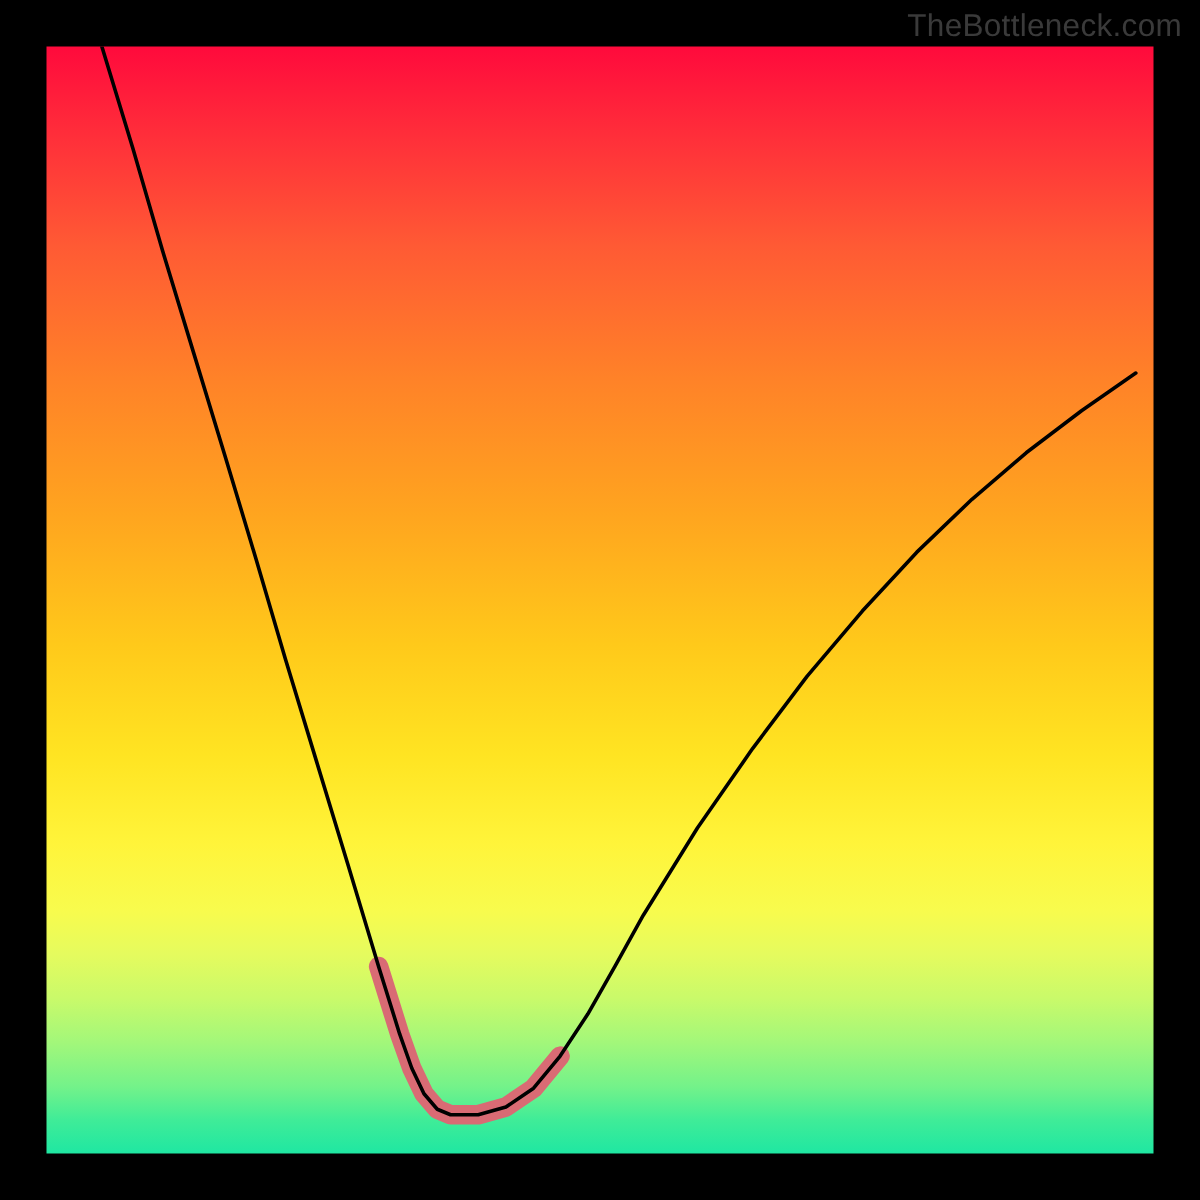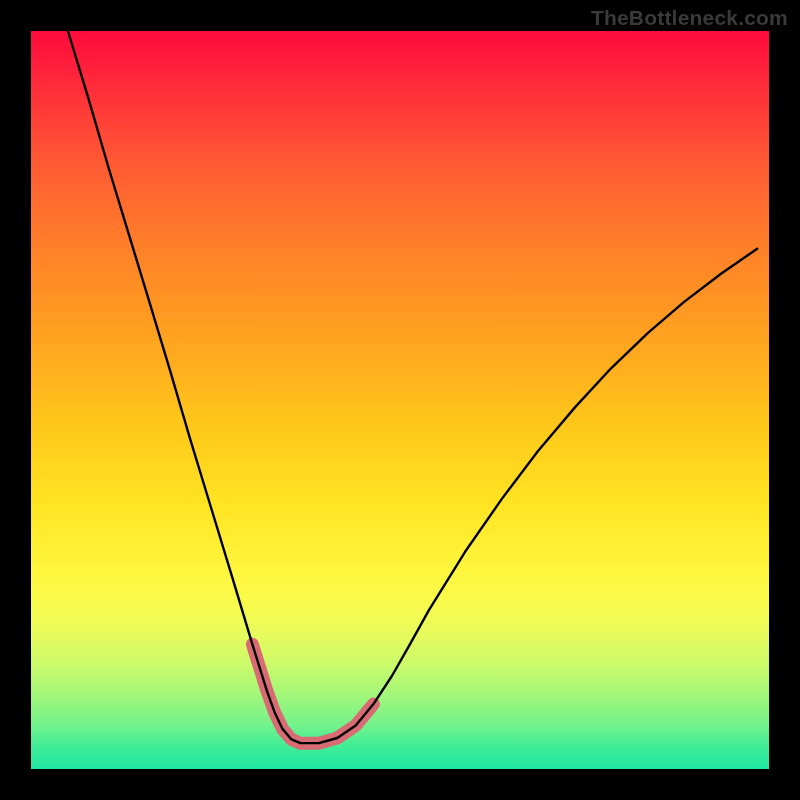--- a/index.html
+++ b/index.html
@@ -41,21 +41,21 @@
       #73f28a 94%,
       #3fec98 97%,
       #1fe7a2 100%);
   }
   .watermark {
     position: absolute;
     top: 6px;
     right: 12px;
     color: #3a3a3a;
     font-size: 21px;
-    font-weight: 700;
+    font-weight: 400;
     letter-spacing: 0.2px;
     pointer-events: none;
   }
   svg.curve {
     position: absolute;
     top: 0;
     left: 0;
   }
 </style>
 </head>

